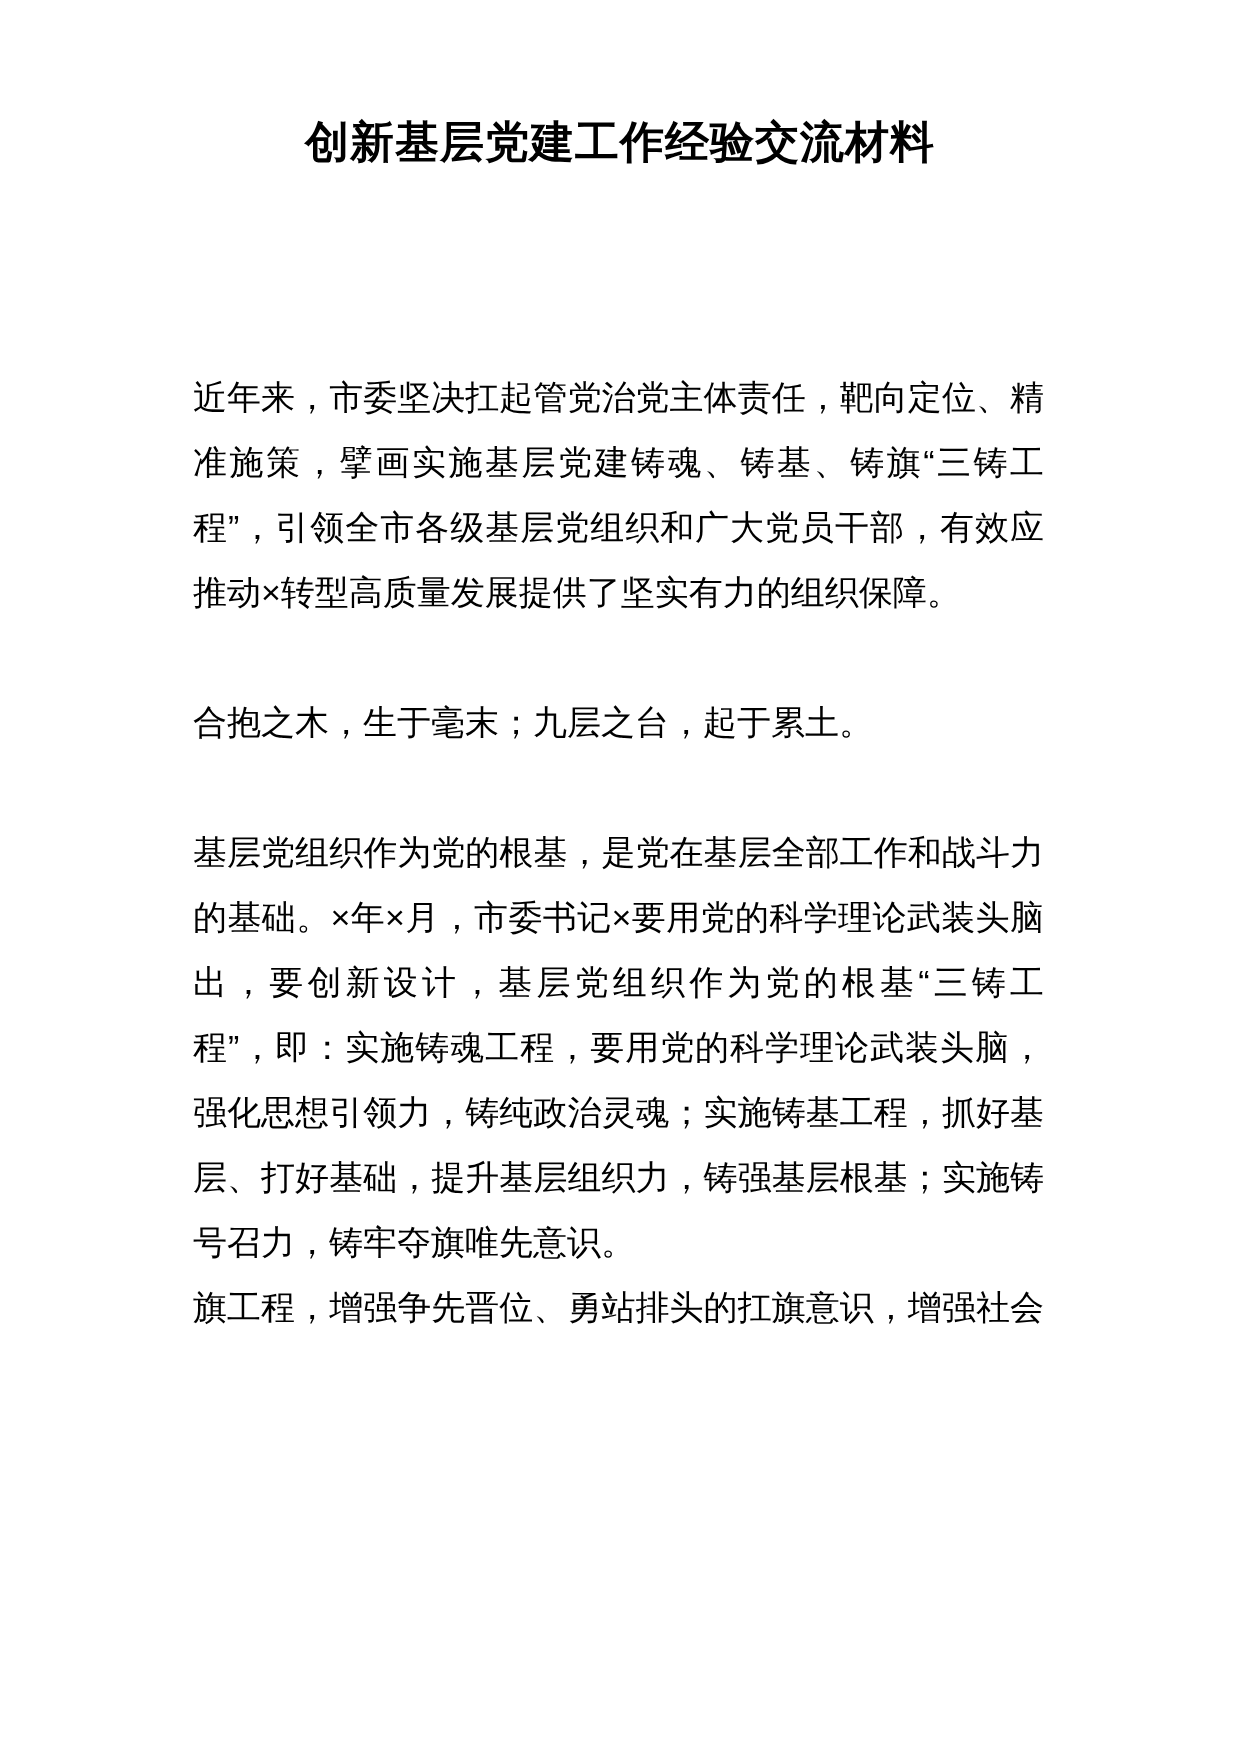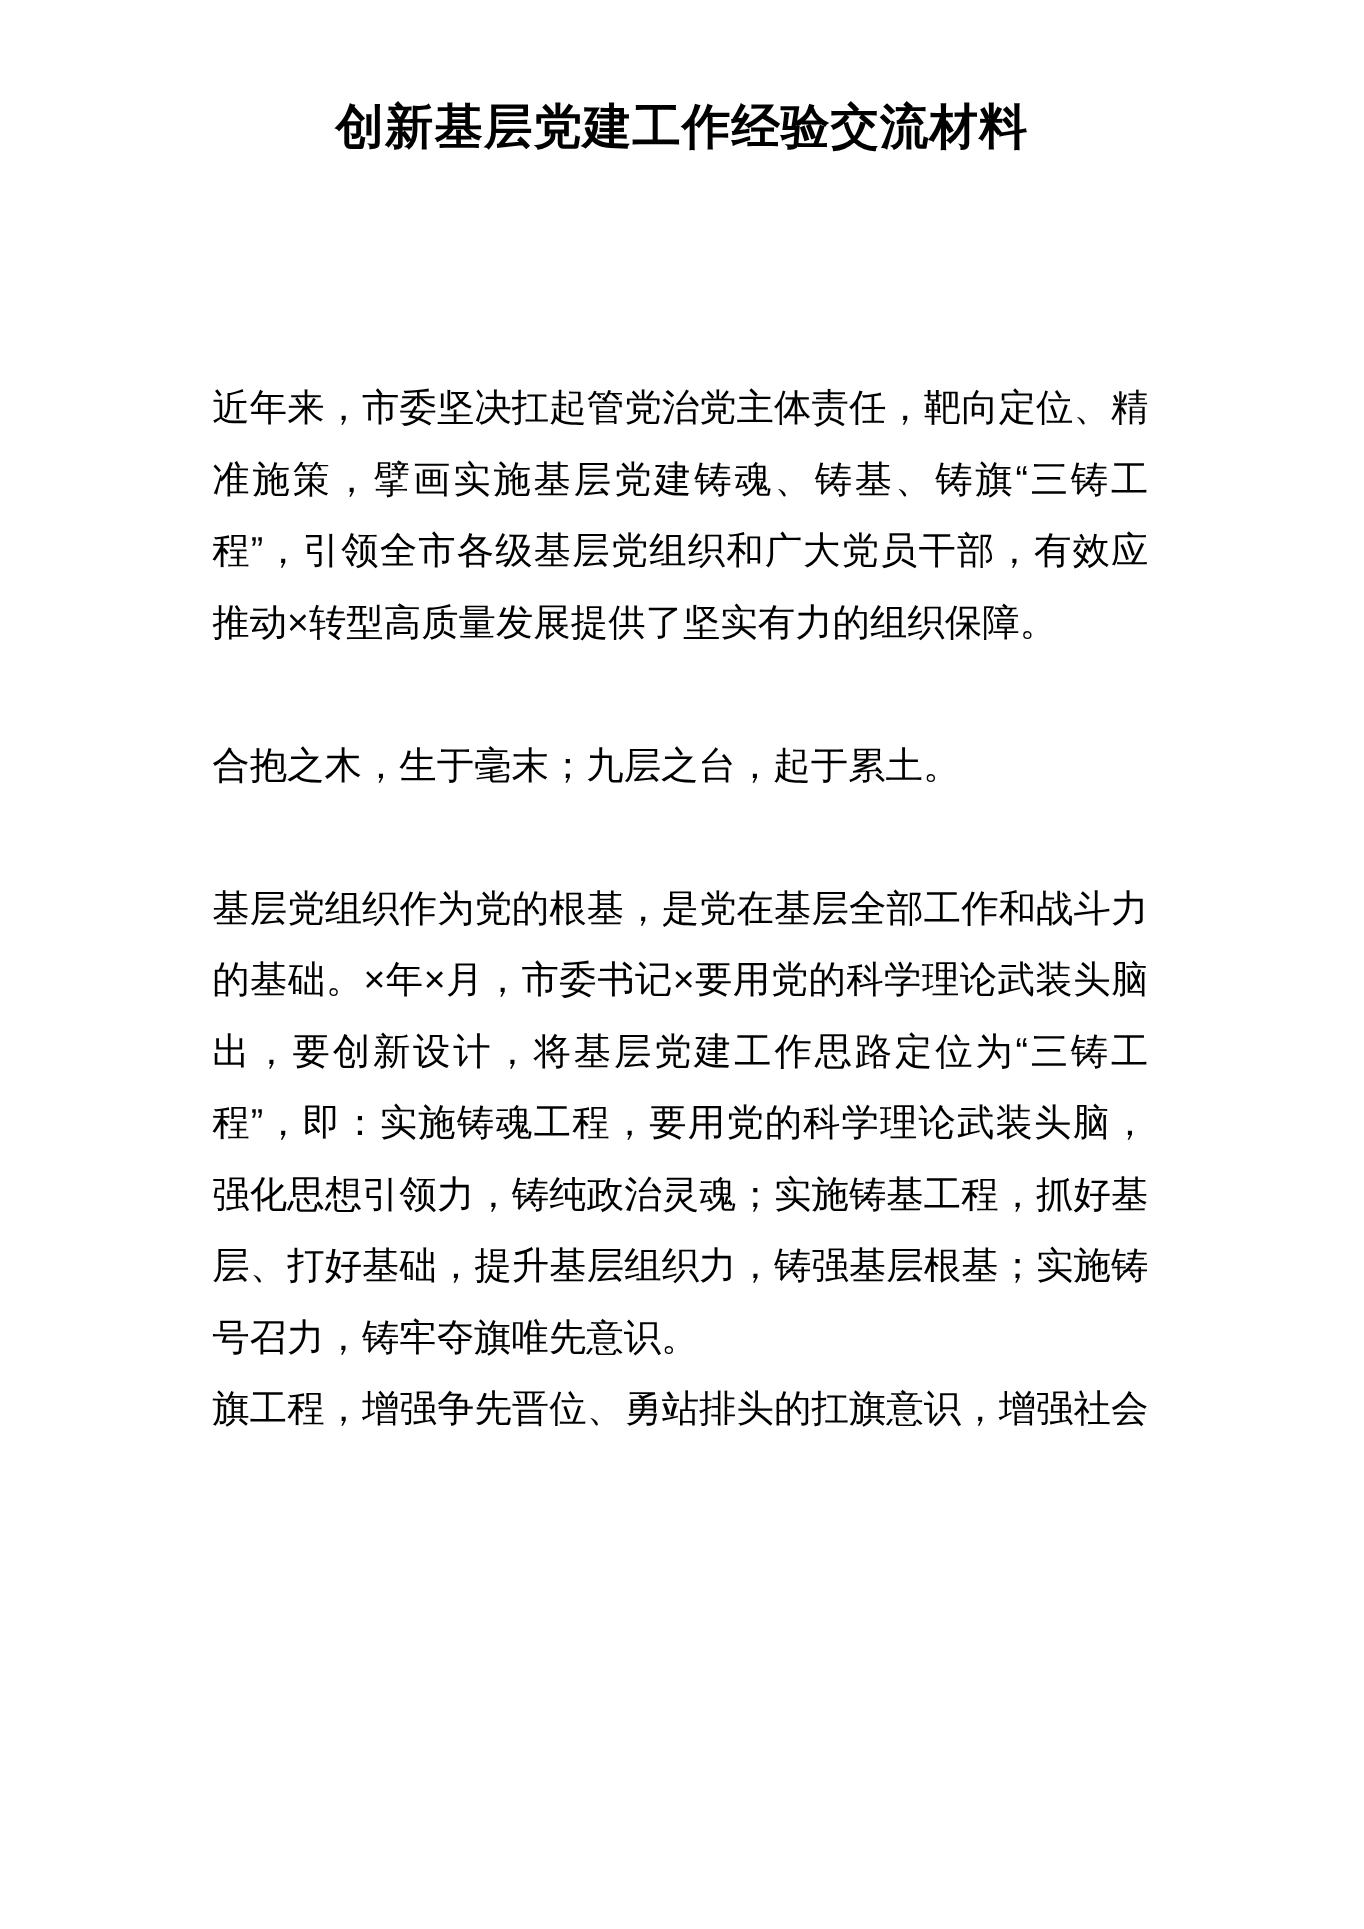--- a/index.html
+++ b/index.html
@@ -15,21 +15,21 @@
     color: #000000;
   }
   .page {
     width: 1240px;
     height: 1754px;
     background: #ffffff;
     box-sizing: border-box;
   }
   .title {
     margin: 0;
-    padding-top: 86px;
+    padding-top: 112px;
     font-size: 44px;
     line-height: 60px;
     font-weight: 700;
     text-align: center;
     letter-spacing: 1px;
     color: #000000;
   }
   .content {
     margin: 193px 190px 0 187px;
     font-size: 34px;
@@ -62,21 +62,21 @@
         <div class="line">准施策，擘画实施基层党建铸魂、铸基、铸旗“三铸工</div>
         <div class="line">程”，引领全市各级基层党组织和广大党员干部，有效应</div>
         <div class="line last">推动×转型高质量发展提供了坚实有力的组织保障。</div>
       </div>
       <div class="para">
         <div class="line last">合抱之木，生于毫末；九层之台，起于累土。</div>
       </div>
       <div class="para">
         <div class="line">基层党组织作为党的根基，是党在基层全部工作和战斗力</div>
         <div class="line">的基础。×年×月，市委书记×要用党的科学理论武装头脑</div>
-        <div class="line">出，要创新设计，将基层党建工作思路定位为“三铸工</div>
+        <div class="line">出，要创新设计，基层党组织作为党的根基“三铸工</div>
         <div class="line">程”，即：实施铸魂工程，要用党的科学理论武装头脑，</div>
         <div class="line">强化思想引领力，铸纯政治灵魂；实施铸基工程，抓好基</div>
         <div class="line">层、打好基础，提升基层组织力，铸强基层根基；实施铸</div>
         <div class="line last">号召力，铸牢夺旗唯先意识。</div>
         <div class="line">旗工程，增强争先晋位、勇站排头的扛旗意识，增强社会</div>
       </div>
     </div>
 </div>
 
 </body></html>

